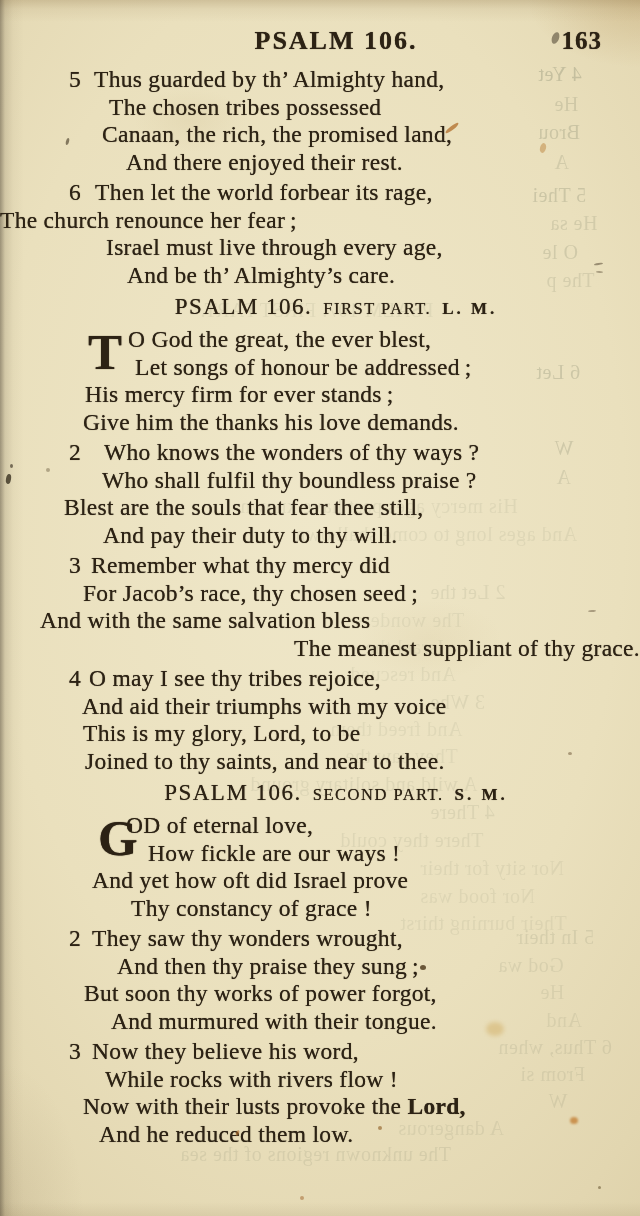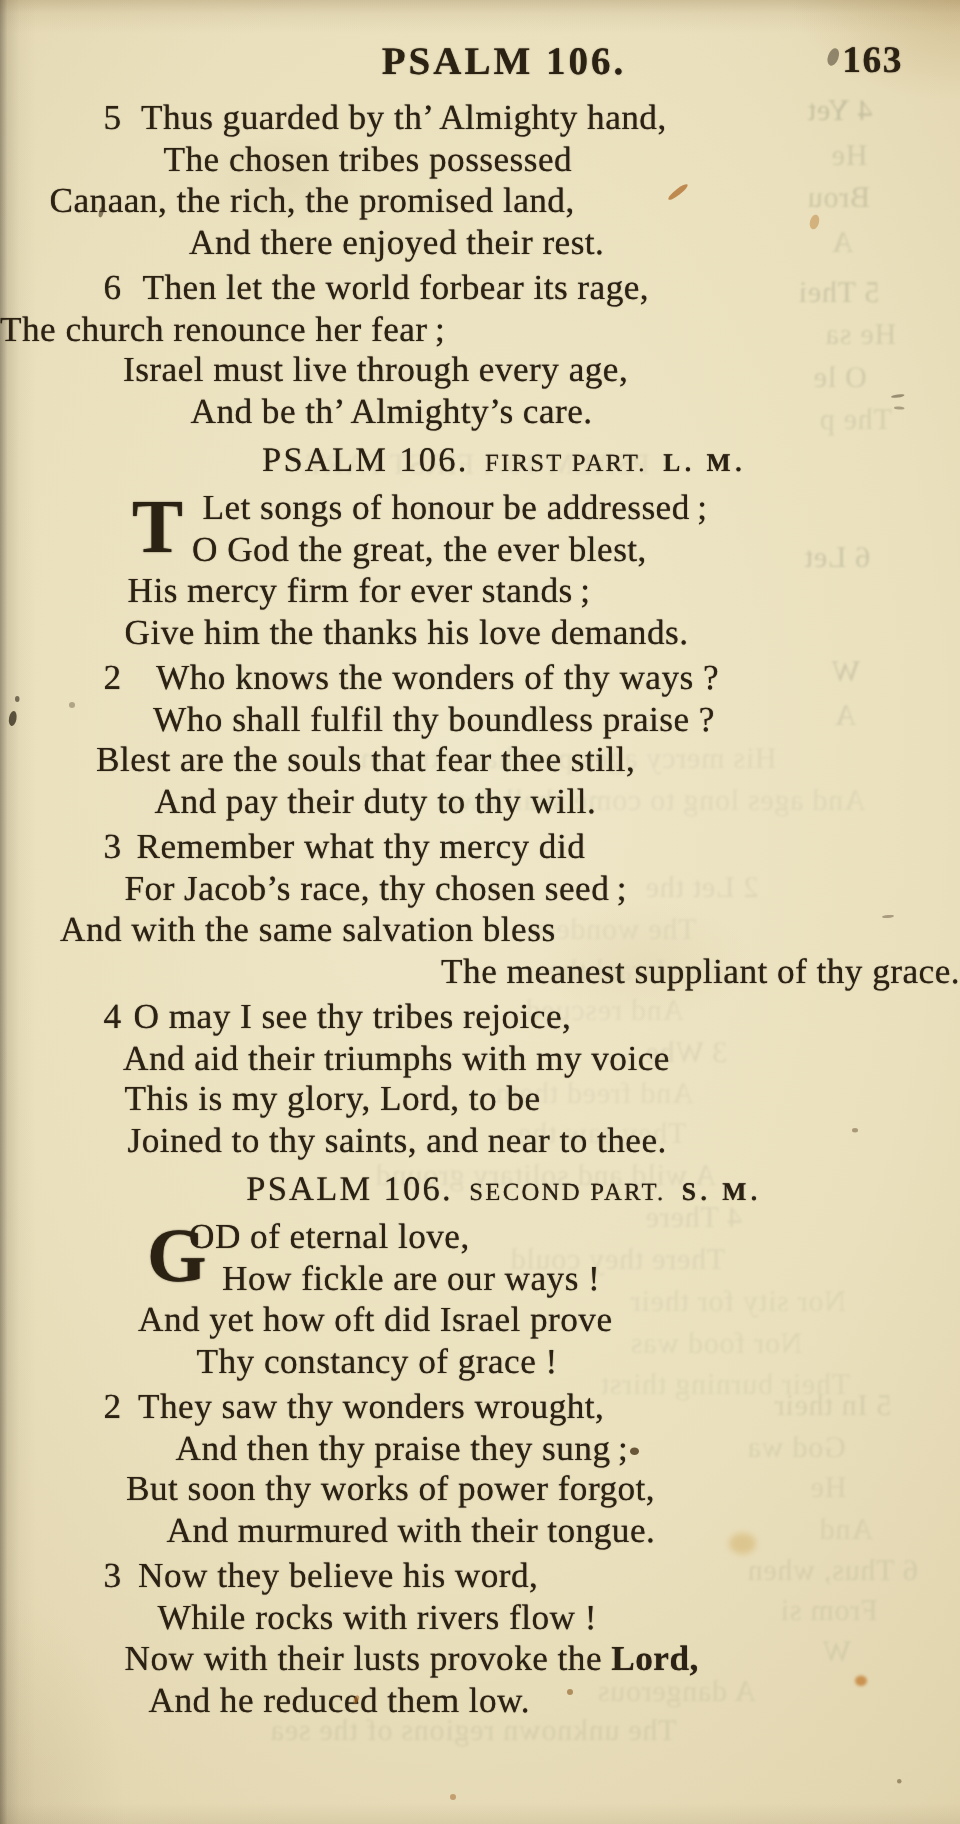--- a/index.html
+++ b/index.html
@@ -71,34 +71,34 @@
 
   <div class="pageheader">
     <div class="ph-title">PSALM 106.</div>
     <div class="ph-num">163</div>
   </div>
 
   <div class="flow">
       <div class="verse">
         <div class="line" style="padding-left: 94px;"><span class="vnum">5</span><span class="ltext"><span class="seg">Thus guarded by th’ Almighty hand,</span></span></div>
         <div class="line" style="padding-left: 109px;"><span class="ltext"><span class="seg">The chosen tribes possessed</span></span></div>
-        <div class="line" style="padding-left: 33px;"><span class="ltext"><span class="seg">Canaan, the rich, the promised land,</span></span></div>
+        <div class="line" style="padding-left: 102px;"><span class="ltext"><span class="seg">Canaan, the rich, the promised land,</span></span></div>
         <div class="line" style="padding-left: 126px;"><span class="ltext"><span class="seg">And there enjoyed their rest.</span></span></div>
       </div>
       <div class="verse">
         <div class="line" style="padding-left: 95px;"><span class="vnum">6</span><span class="ltext"><span class="seg">Then let the world forbear its rage,</span></span></div>
         <div class="line" style=""><span class="ltext"><span class="seg">The church renounce her fear ;</span></span></div>
-        <div class="line" style="padding-left: 82px;"><span class="ltext"><span class="seg">Israel must live through every age,</span></span></div>
+        <div class="line" style="padding-left: 82px; margin-left: 24px;"><span class="ltext"><span class="seg">Israel must live through every age,</span></span></div>
         <div class="line" style="padding-left: 127px;"><span class="ltext"><span class="seg">And be th’ Almighty’s care.</span></span></div>
       </div>
       <div class="heading"><span class="h-title">PSALM 106.</span><span class="h-part">FIRST PART.</span><span class="h-meter">L. M.</span></div>
       <div class="verse">
         <span class="drop-cap" style="left: 88px;">T</span>
+        <div class="line" style="padding-left: 128px;"><span class="ltext"><span class="seg">O God the great, the ever blest,</span></span></div>
         <div class="line" style="padding-left: 135px;"><span class="ltext"><span class="seg">Let songs of honour be addressed ;</span></span></div>
-        <div class="line" style="padding-left: 128px;"><span class="ltext"><span class="seg">O God the great, the ever blest,</span></span></div>
         <div class="line" style="padding-left: 85px;"><span class="ltext"><span class="seg">His mercy firm for ever stands ;</span></span></div>
         <div class="line" style="padding-left: 83px;"><span class="ltext"><span class="seg">Give him the thanks his love demands.</span></span></div>
       </div>
       <div class="verse">
         <div class="line" style="padding-left: 104px;"><span class="vnum">2</span><span class="ltext"><span class="seg">Who knows the wonders of thy ways ?</span></span></div>
         <div class="line" style="padding-left: 102px;"><span class="ltext"><span class="seg">Who shall fulfil thy boundless praise ?</span></span></div>
         <div class="line" style="padding-left: 64px;"><span class="ltext"><span class="seg">Blest are the souls that fear thee still,</span></span></div>
         <div class="line" style="padding-left: 103px;"><span class="ltext"><span class="seg">And pay their duty to thy will.</span></span></div>
       </div>
       <div class="verse">

